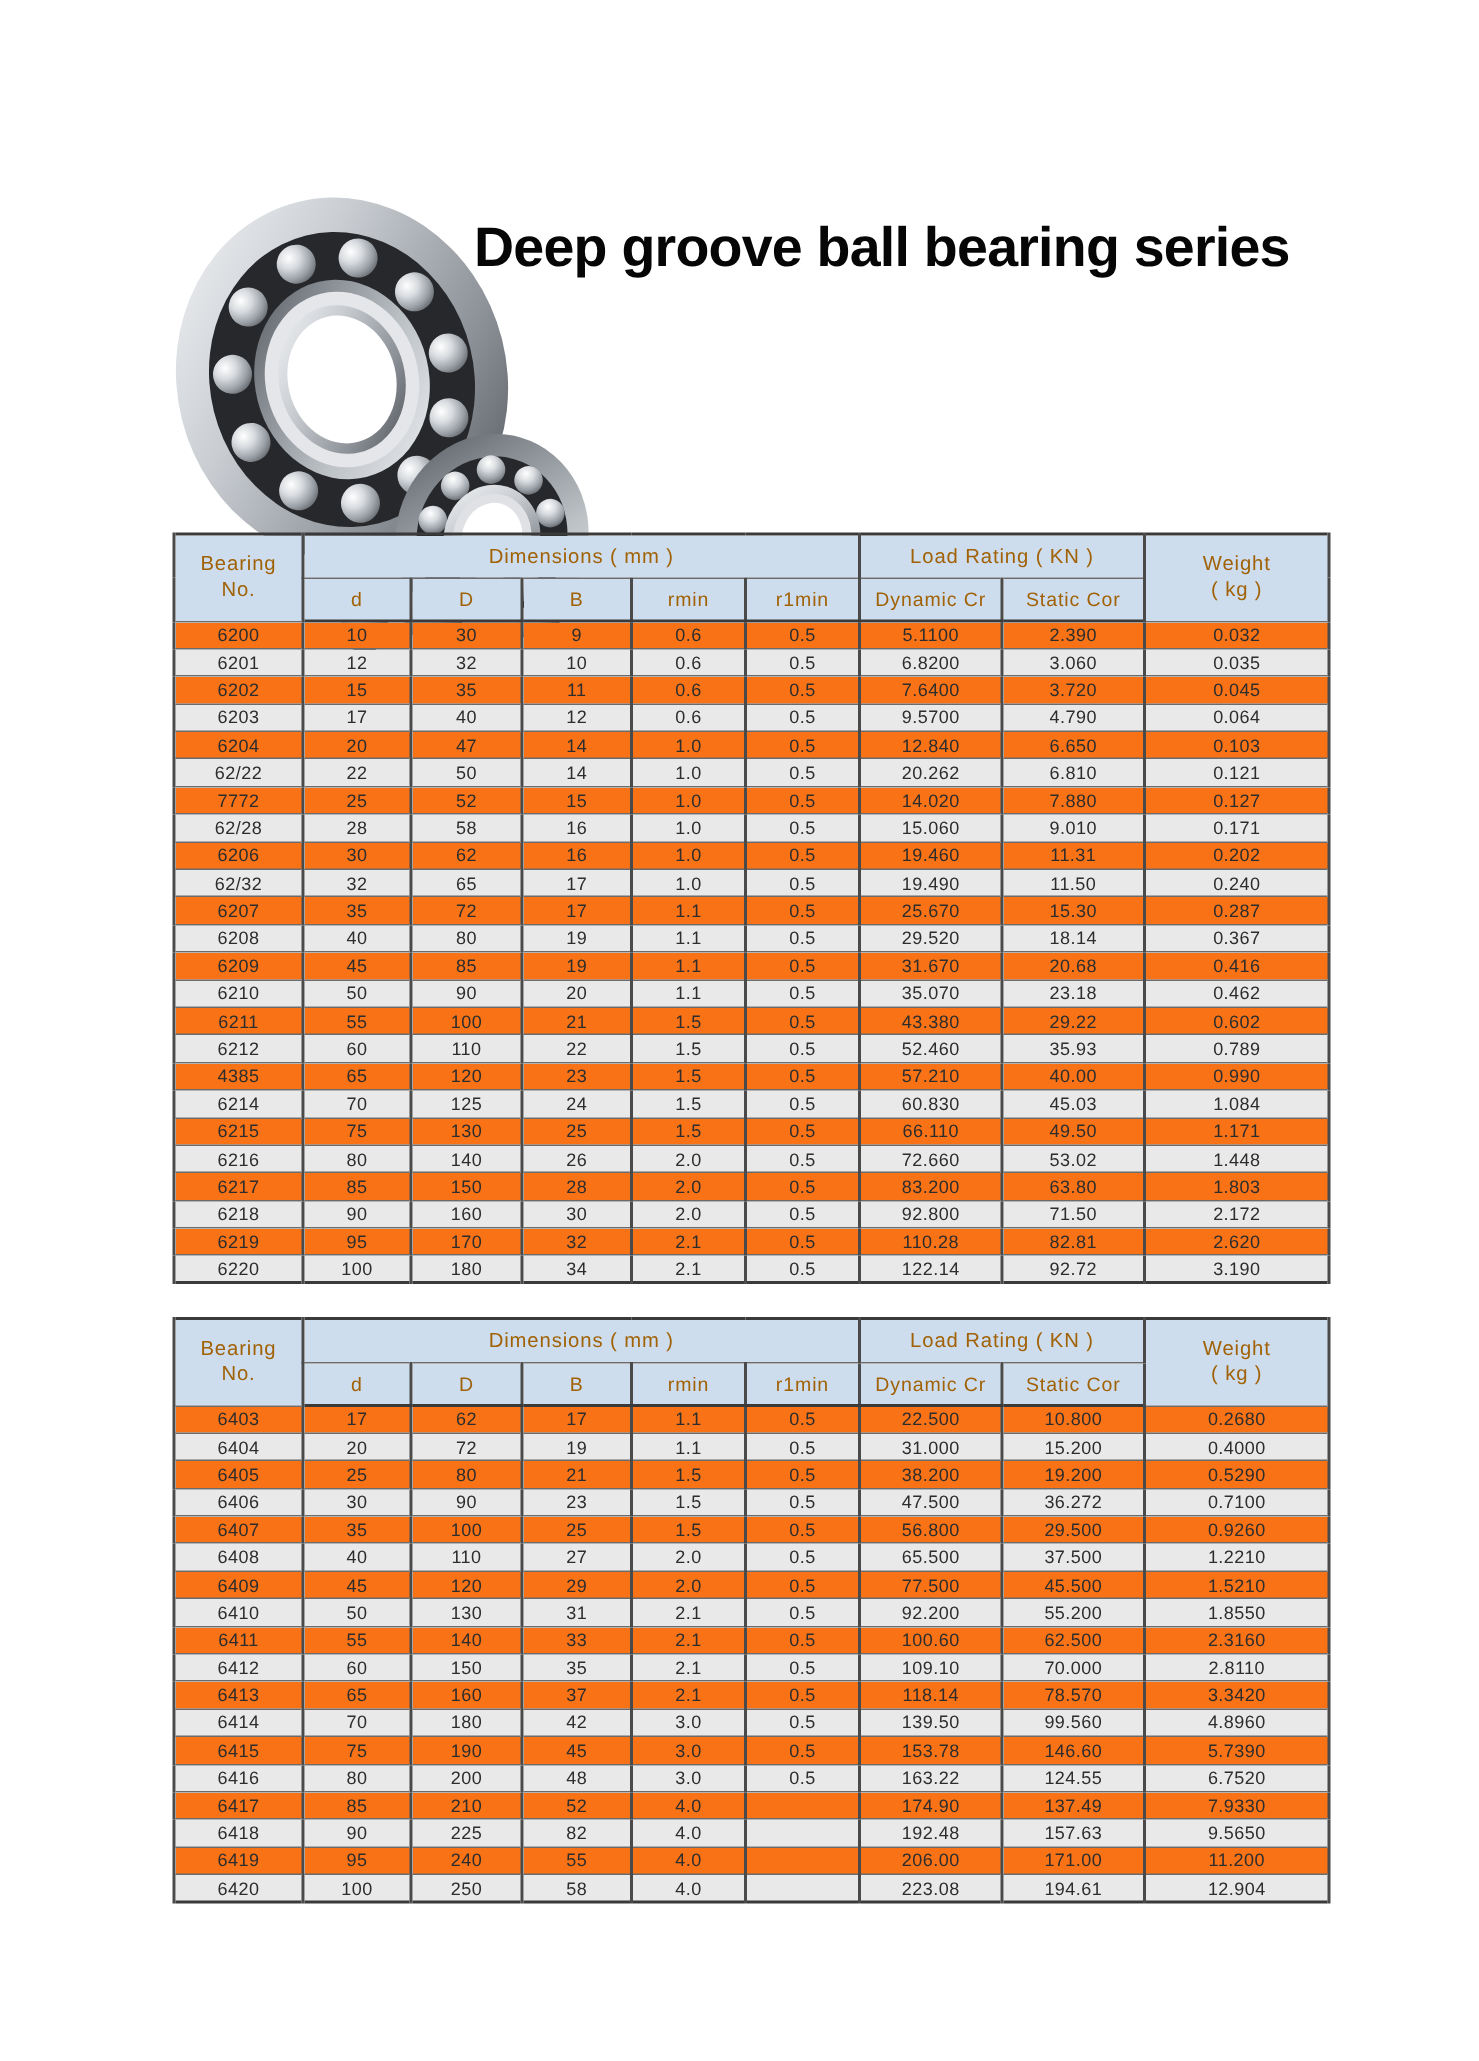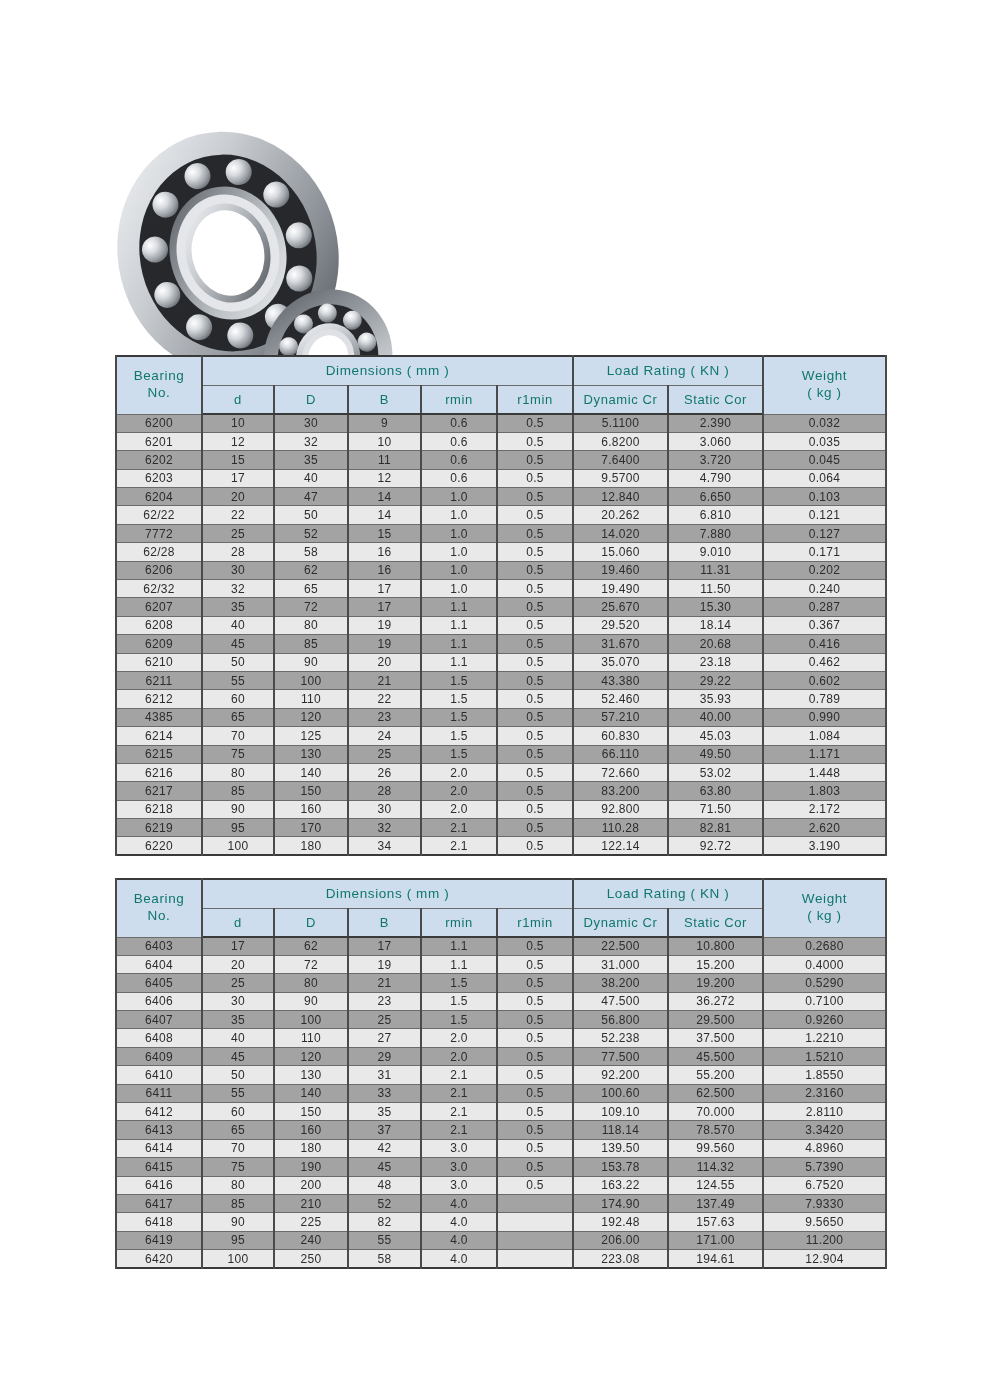--- a/index.html
+++ b/index.html
@@ -20,28 +20,28 @@
   }
   .t1 { top:355px; }
   .t2 { top:878px; }
   .spec-table th, .spec-table td {
     border-left:2px solid #4a4a4a; border-right:2px solid #4a4a4a;
     border-top:1px solid #6b6b6b; border-bottom:1px solid #6b6b6b;
     padding:0; text-align:center; vertical-align:middle;
     overflow:hidden; white-space:nowrap;
   }
   .spec-table thead th {
-    background:#cddded; color:#0f766e; font-weight:400;
+    background:#cddded; color:#a16207; font-weight:400;
     font-size:13.5px; letter-spacing:0.6px;
   }
   .spec-table thead tr { height:29px; }
   .spec-table thead tr.sub th { font-size:13px; }
   .spec-table thead tr.sub th { border-bottom:2px solid #3a3a3a; }
   .two-line span { display:block; line-height:1.25; }
-  .spec-table tbody tr { height:18.4px; background:#a3a3a3; }
+  .spec-table tbody tr { height:18.4px; background:#f97316; }
   .spec-table tbody tr:nth-child(even) { background:#e9e9e9; }
   .spec-table tbody td { font-size:12px; color:#2d2d2d; letter-spacing:0.3px; }
 </style>
 </head>
 <body>
 
 <div class="page">
 
   <svg class="hero-img" width="300" height="330" viewBox="0 0 300 330" aria-hidden="true">
     <defs>
@@ -99,20 +99,21 @@
       <circle cx="258" cy="266" r="9.5" fill="url(#ballg)"></circle>
       <ellipse cx="225" cy="240" rx="32" ry="35" fill="url(#mg1)"></ellipse>
       <ellipse cx="225" cy="240" rx="26" ry="29" fill="#dfe1e4"></ellipse>
       <ellipse cx="225" cy="240" rx="20" ry="23" fill="#ffffff"></ellipse>
     </g>
     <circle cx="140" cy="301" r="16" fill="url(#ballg)"></circle>
     <circle cx="186" cy="291" r="20" fill="url(#ballg)"></circle>
     <circle cx="256" cy="297" r="14" fill="url(#ballg)"></circle>
   </svg>
 
+  <h1 class="page-title">Deep groove ball bearing series</h1>
 
   <table class="spec-table t1">
     <colgroup>
       <col style="width:86px">
         <col style="width:72px">
         <col style="width:74px">
       <col style="width:73px">
         <col style="width:76px">
         <col style="width:76px">
       <col style="width:95px">
@@ -501,21 +502,21 @@
           <td>29.500</td>
           <td>0.9260</td>
         </tr>
         <tr>
           <td>6408</td>
           <td>40</td>
           <td>110</td>
           <td>27</td>
           <td>2.0</td>
           <td>0.5</td>
-          <td>52.238</td>
+          <td>65.500</td>
           <td>37.500</td>
           <td>1.2210</td>
         </tr>
         <tr>
           <td>6409</td>
           <td>45</td>
           <td>120</td>
           <td>29</td>
           <td>2.0</td>
           <td>0.5</td>
@@ -579,21 +580,21 @@
           <td>4.8960</td>
         </tr>
         <tr>
           <td>6415</td>
           <td>75</td>
           <td>190</td>
           <td>45</td>
           <td>3.0</td>
           <td>0.5</td>
           <td>153.78</td>
-          <td>114.32</td>
+          <td>146.60</td>
           <td>5.7390</td>
         </tr>
         <tr>
           <td>6416</td>
           <td>80</td>
           <td>200</td>
           <td>48</td>
           <td>3.0</td>
           <td>0.5</td>
           <td>163.22</td>

